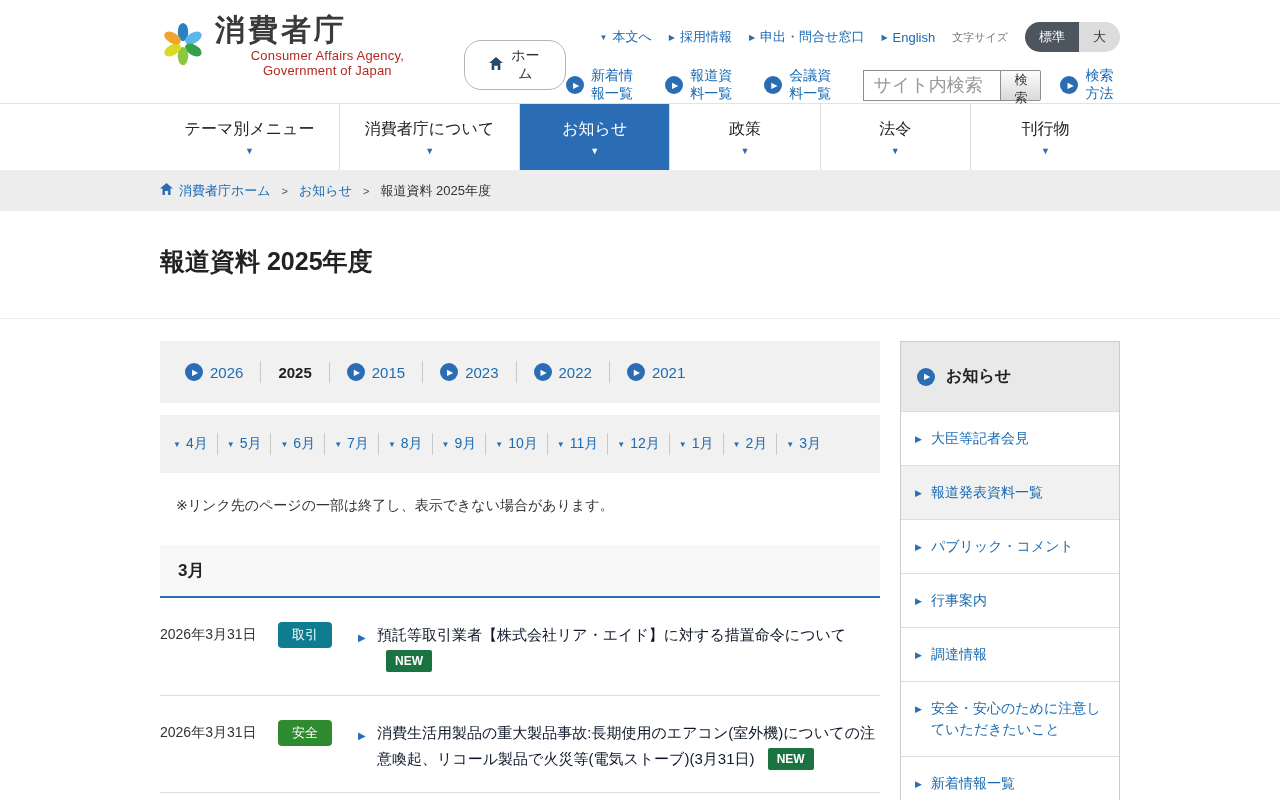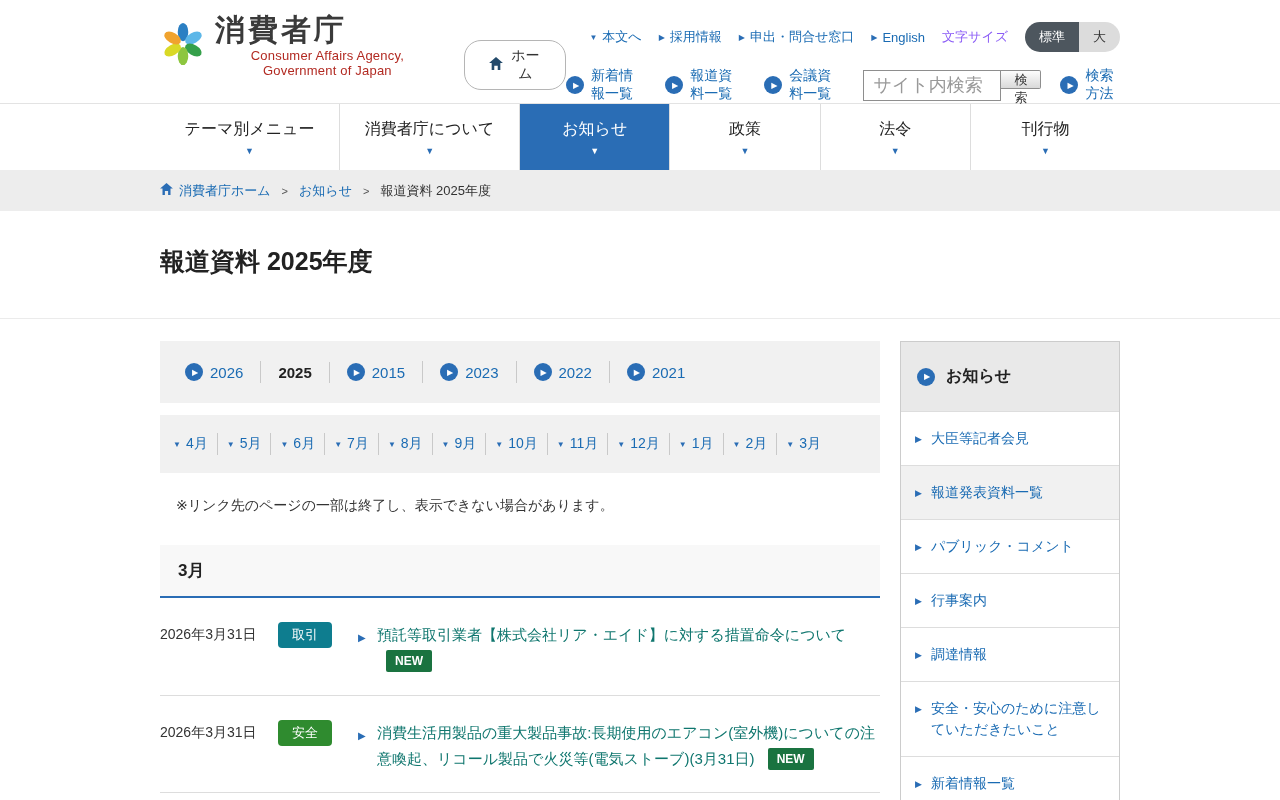--- a/index.html
+++ b/index.html
@@ -13,33 +13,33 @@
   .logo { display:flex; align-items:center; gap:9px; }
   .logo-texts { display:flex; flex-direction:column; }
   .logo-jp { font-size:30px; font-weight:bold; color:#3a3a3a; letter-spacing:3px; line-height:1.1; }
   .logo-sub { font-size:13px; color:#b22a22; margin-top:2px; letter-spacing:0.2px;text-align:center; }
   .home-btn { margin-left:24px; margin-top:27px; display:inline-flex; align-items:center; gap:7px;
     border:1px solid #b5b5b5; border-radius:17px; padding:6px 24px; font-size:14px; color:#333; background:#fff;text-align:center; }
   .header-right { margin-left:auto; display:flex; flex-direction:column; align-items:flex-end; gap:15px; padding-top:9px; }
   .top-links { display:flex; align-items:center; gap:17px; font-size:13px; }
   .top-link { display:flex; align-items:center; gap:5px; color:#1a6bb3; }
   .tri-sm { font-size:8px; color:#2a6db5; }
-  .fs-label { color:#8b5cf6; font-size:13px; }
+  .fs-label { color:#737373; font-size:11px; }
   .fs-pill { display:inline-flex; border-radius:16px; overflow:hidden; }
   .fs-opt { padding:6px 14px; font-size:13px; background:#dcdcdc; color:#333; cursor:pointer; }
   .fs-opt.selected { background:#4d565e; color:#fff; }
   .quick-row { display:flex; align-items:center; gap:19px; }
   .quick-link { display:flex; align-items:center; gap:7px; color:#1a6bb3; font-size:14px; }
   .circle-icon { width:18px; height:18px; min-width:18px; border-radius:50%; background:#2a6db5; color:#fff;
     display:inline-flex; align-items:center; justify-content:center; font-size:8px; padding-left:2px; }
   .search-box { display:flex; }
   .search-input { width:138px; height:31px; border:1px solid #8e8e8e; padding:0 9px; font-size:18px;
     font-family:"Liberation Sans","DejaVu Sans",sans-serif; }
   .search-input::placeholder { color:#999; }
-  .search-btn { height:19px; padding:0 13px; border:1px solid #8e8e8e; border-left:none;
+  .search-btn { height:31px; padding:0 13px; border:1px solid #8e8e8e; border-left:none;
     background:linear-gradient(#fdfdfd,#d9d9d9); font-size:13px; color:#333; cursor:pointer; border-radius:0 2px 2px 0;
     font-family:"Liberation Sans","DejaVu Sans",sans-serif; }
 
   
   .main-nav { border-top:1px solid #e3e3e3; background:#fff; }
   .nav-inner { width:960px; margin:0 auto; display:flex; height:66px; }
   .nav-item { flex:1; display:flex; flex-direction:column; align-items:center; justify-content:center; gap:7px;
     font-size:16px; color:#222; border-left:1px solid #ddd; cursor:pointer; text-align:center; }
   .nav-item:first-child { border-left:none; }
   .nav-item.wide { flex:1.2; }
@@ -79,21 +79,21 @@
   .section-header { margin-top:30px; background:#f8f8f8; border-bottom:2px solid #2a6db5;
     padding:14px 18px; font-size:17px; font-weight:bold; color:#222; }
 
   
   .article-row { display:flex; padding:24px 0 20px; border-bottom:1px solid #ddd; align-items:flex-start; }
   .article-date { width:118px; min-width:118px; font-size:14px; color:#333; padding-top:4px; }
   .cat-badge { width:54px; min-width:54px; text-align:center; color:#fff; font-size:13px; padding:4px 0;
     border-radius:4px; margin-right:26px; }
   .article-body { flex:1; font-size:15px; line-height:1.75; position:relative; padding-left:19px; }
   .article-arrow { position:absolute; left:0; top:7px; color:#2a6db5; font-size:10px; }
-  .article-link { color:#0f766e; }
+  .article-link { color:#0f172a; }
   .new-badge { display:inline-block; background:#1a7340; color:#fff; font-size:12px; font-weight:bold;
     padding:2px 9px; margin-left:9px; border-radius:2px; line-height:1.5; vertical-align:1px; }
 
   
   .sidebar-header { background:#e9e9e9; padding:24px 16px; display:flex; align-items:center; gap:11px;
     font-size:16px; font-weight:bold; color:#222; cursor:pointer; }
   .sidebar-item { display:flex; align-items:flex-start; gap:9px; padding:16px 14px; border-top:1px solid #ddd;
     font-size:14px; color:#1a6bb3; line-height:1.5; cursor:pointer; background:#fff; }
   .sidebar-item.active { background:#f1f1f1; }
   .sidebar-item .tri { color:#2a6db5; font-size:9px; margin-top:5px; }

